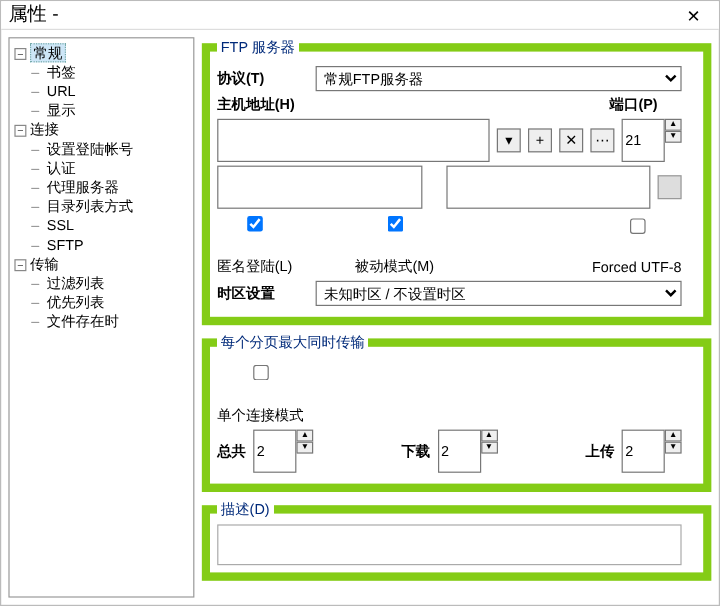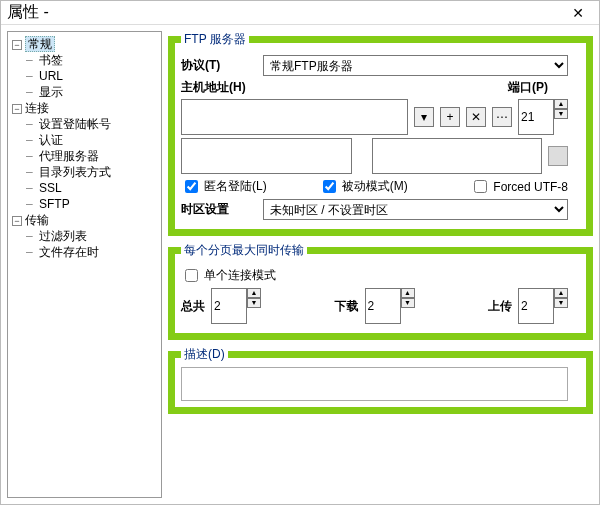--- a/index.html
+++ b/index.html
@@ -47,21 +47,21 @@
     width: 20px; height: 20px; border: 1px solid #777; background: #efefef;
     display: inline-flex; align-items: center; justify-content: center;
     font-size: 12px; cursor: default;
   }
   .spin { display: inline-flex; }
   .spin input { width: 36px; text-align: left; }
   .spin .arrows { display: flex; flex-direction: column; }
   .spin .arrows span { width: 14px; height: 10px; border: 1px solid #777; background:#efefef; font-size: 7px; text-align: center; line-height: 8px; }
   .grow { flex: 1; }
   .host-sel { background: #0b61d1; color: #fff; }
-  .chk { display: inline-flex; align-items: center; gap: 3px; }
+  .chk { display: inline-flex; align-items: center; gap: 18px; flex-direction: column; }
   .chk input { width: 13px; height: 13px; }
   .folder-btn {
     width: 22px; height: 18px; border:1px solid #777; background:#efefef;
     display:inline-flex; align-items:center; justify-content:center;
   }
   .folder-ico { width:14px; height:10px; background:#f5c33b; border:1px solid #b8860b; border-radius:1px; position:relative; }
   .folder-ico:before { content:""; position:absolute; top:-3px; left:0; width:6px; height:3px; background:#f5c33b; border:1px solid #b8860b; border-bottom:none; }
   .plain { border:1px solid #aaa; height: 34px; }
   .greybtn { width: 20px; height: 20px; background:#ddd; border:1px solid #999; }
 </style>
@@ -89,20 +89,21 @@
             <li><span class="dash">–</span><span>认证</span></li>
             <li><span class="dash">–</span><span>代理服务器</span></li>
             <li><span class="dash">–</span><span>目录列表方式</span></li>
             <li><span class="dash">–</span><span>SSL</span></li>
             <li><span class="dash">–</span><span>SFTP</span></li>
           </ul>
         </li>
         <li><span class="toggle">−</span><span>传输</span>
           <ul>
             <li><span class="dash">–</span><span>过滤列表</span></li>
+            <li><span class="dash">–</span><span>优先列表</span></li>
             <li><span class="dash">–</span><span>文件存在时</span></li>
           </ul>
         </li>
       </ul>
     </div>
 
     <div class="right">
       <fieldset>
         <legend>FTP 服务器</legend>
 

